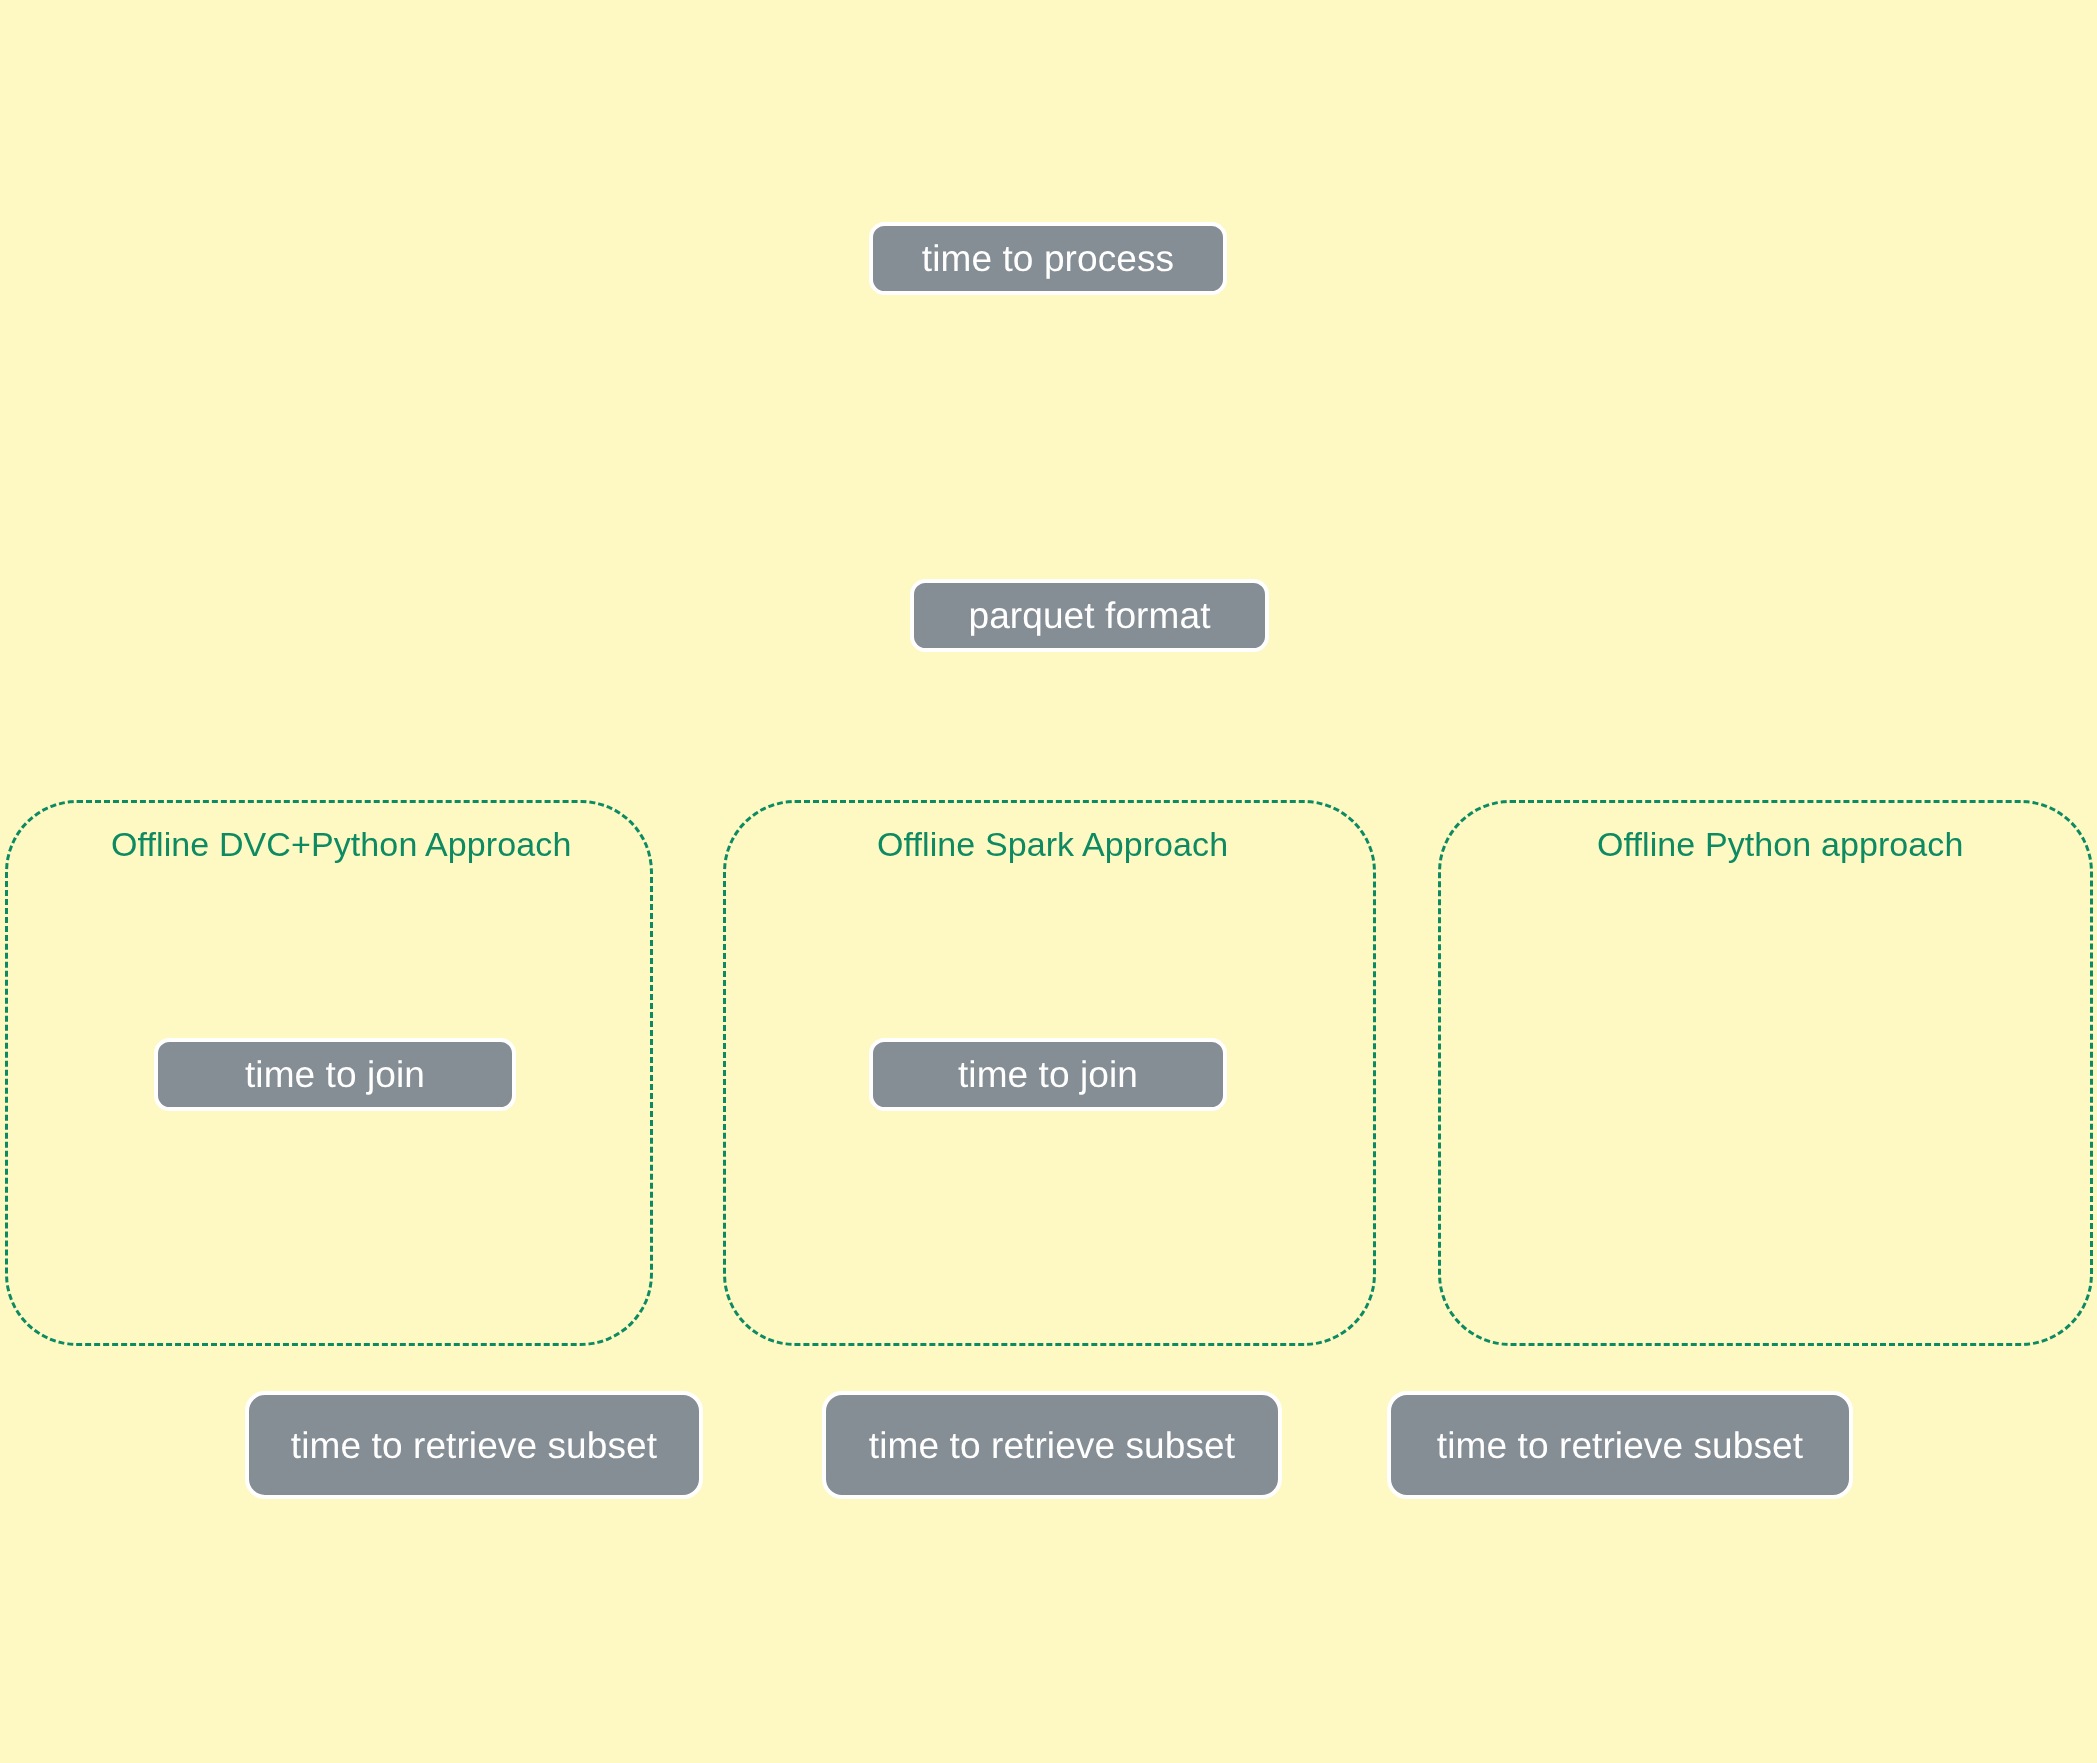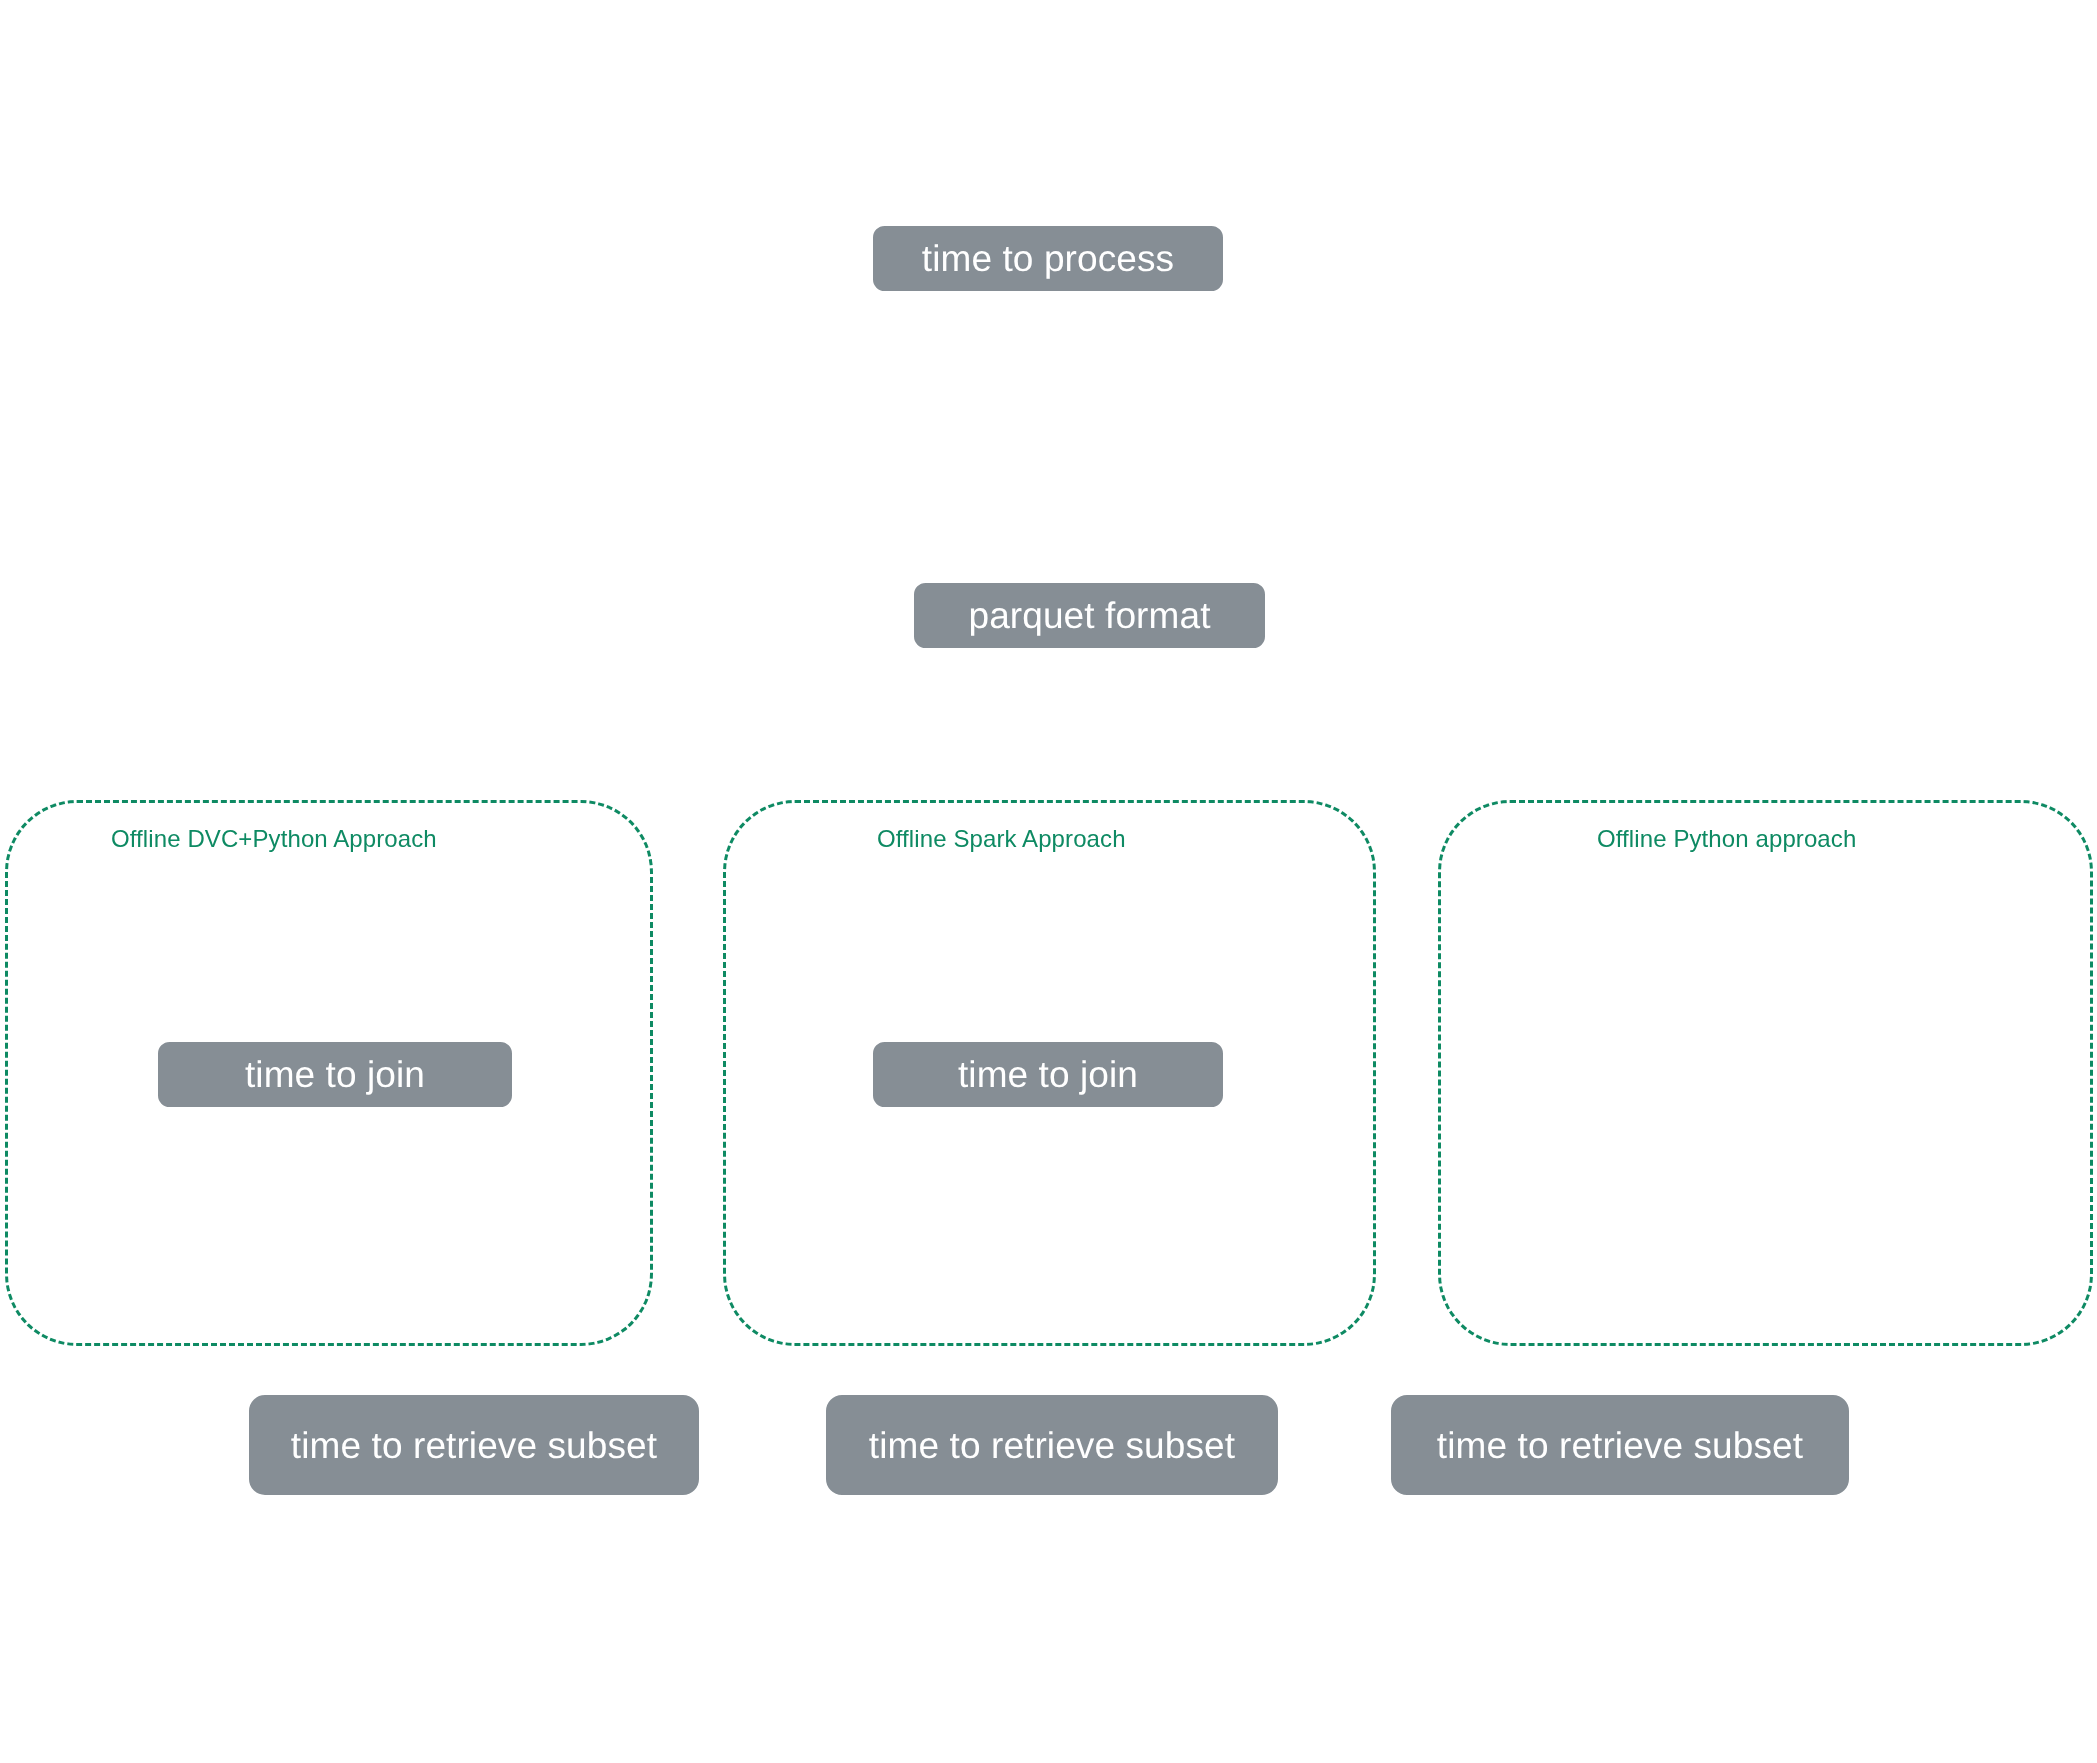--- a/index.html
+++ b/index.html
@@ -8,21 +8,21 @@
     padding: 0;
     background: #000000;
   }
   body {
     font-family: "Liberation Sans", sans-serif;
   }
   #canvas {
     position: relative;
     width: 2097px;
     height: 1764px;
-    background: #ffffff;
+    background: #fef9c3;
     overflow: hidden;
   }
 
   
   .node {
     position: absolute;
     box-sizing: border-box;
     background: #868E95;
     border: 4.2px solid #FFFFFF;
     border-radius: 15.5px;
@@ -93,21 +93,21 @@
     background: transparent;
   }
   #cluster-dvc    { left: 4.8px;    top: 800px; width: 648px; height: 546px; }
   #cluster-spark  { left: 723px; top: 800px; width: 653px; height: 546px; }
   #cluster-feast  { left: 1438px; top: 800px; width: 655px; height: 546px; }
 
   .cluster-label {
     position: absolute;
     color: #0E8A63;
     font-family: "Liberation Sans", sans-serif;
-    font-size: 24px;
+    font-size: 34px;
     font-weight: 400;
     white-space: nowrap;
     line-height: 1;
     letter-spacing: 0.1px;
   }
   #cluster-label-dvc    { left: 111px;  top: 827px; }
   #cluster-label-spark  { left: 877px; top: 827px; }
   #cluster-label-feast  { left: 1597px; top: 827px; }
 </style>
 </head>

